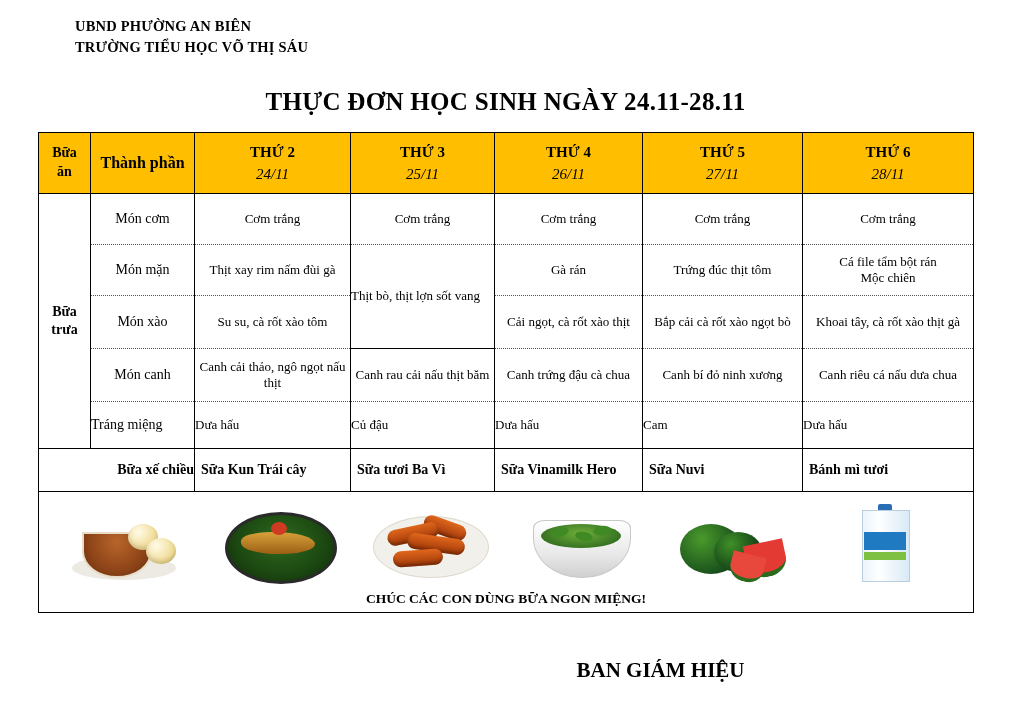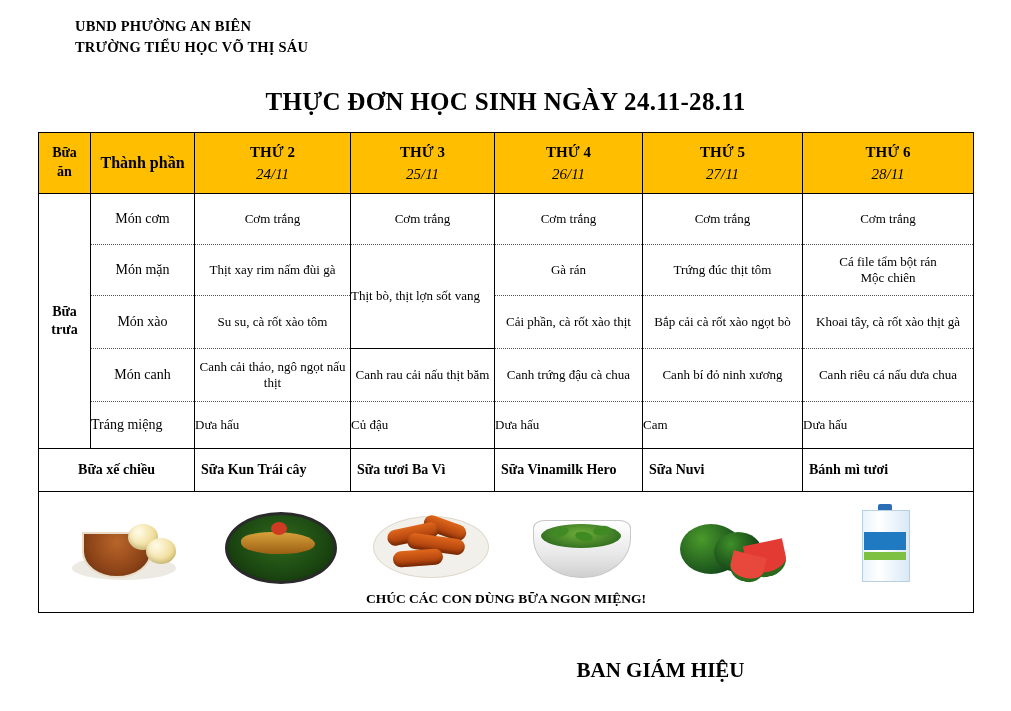--- a/index.html
+++ b/index.html
@@ -88,21 +88,21 @@
   }
   .cell.mid { vertical-align: middle; }
   
   .dotted-b { border-bottom: 1px dotted #555 !important; text-align: center; }
   .dotted-t { border-top: 1px dotted #555 !important; }
 
   .snack td {
     height: 42px;
   }
   .snack .label {
-    text-align: center;
+    text-align: right;
     font-weight: bold;
     font-size: 14px;
   }
   .snack .val {
     padding-left: 6px;
     font-weight: bold;
     font-size: 14px;
   }
 
   .pics-cell {
@@ -330,21 +330,21 @@
       <td class="cell mid dotted-t" rowspan="2" style="text-align:left">Thịt bò, thịt lợn sốt vang</td>
       <td class="cell dotted-b dotted-t">Gà rán</td>
       <td class="cell dotted-b dotted-t">Trứng đúc thịt tôm</td>
       <td class="cell dotted-b dotted-t" style="white-space:pre-line">Cá file tẩm bột rán
 Mộc chiên</td>
     </tr>
 
     <tr>
       <td class="comp dotted-b dotted-t" style="height:52px">Món xào</td>
       <td class="cell dotted-b dotted-t">Su su, cà rốt xào tôm</td>
-      <td class="cell dotted-b dotted-t">Cải phần, cà rốt xào thịt</td>
+      <td class="cell dotted-b dotted-t">Cải ngọt, cà rốt xào thịt</td>
       <td class="cell dotted-b dotted-t">Bắp cải cà rốt xào ngọt bò</td>
       <td class="cell dotted-b dotted-t">Khoai tây, cà rốt xào thịt gà</td>
     </tr>
 
     <tr>
       <td class="comp dotted-b dotted-t" style="height:52px">Món canh</td>
       <td class="cell dotted-b dotted-t">Canh cải thảo, ngô ngọt nấu thịt</td>
       <td class="cell dotted-b dotted-t mid">Canh rau cải nấu thịt băm</td>
       <td class="cell dotted-b dotted-t mid">Canh trứng đậu cà chua</td>
       <td class="cell dotted-b dotted-t mid">Canh bí đỏ ninh xương</td>

